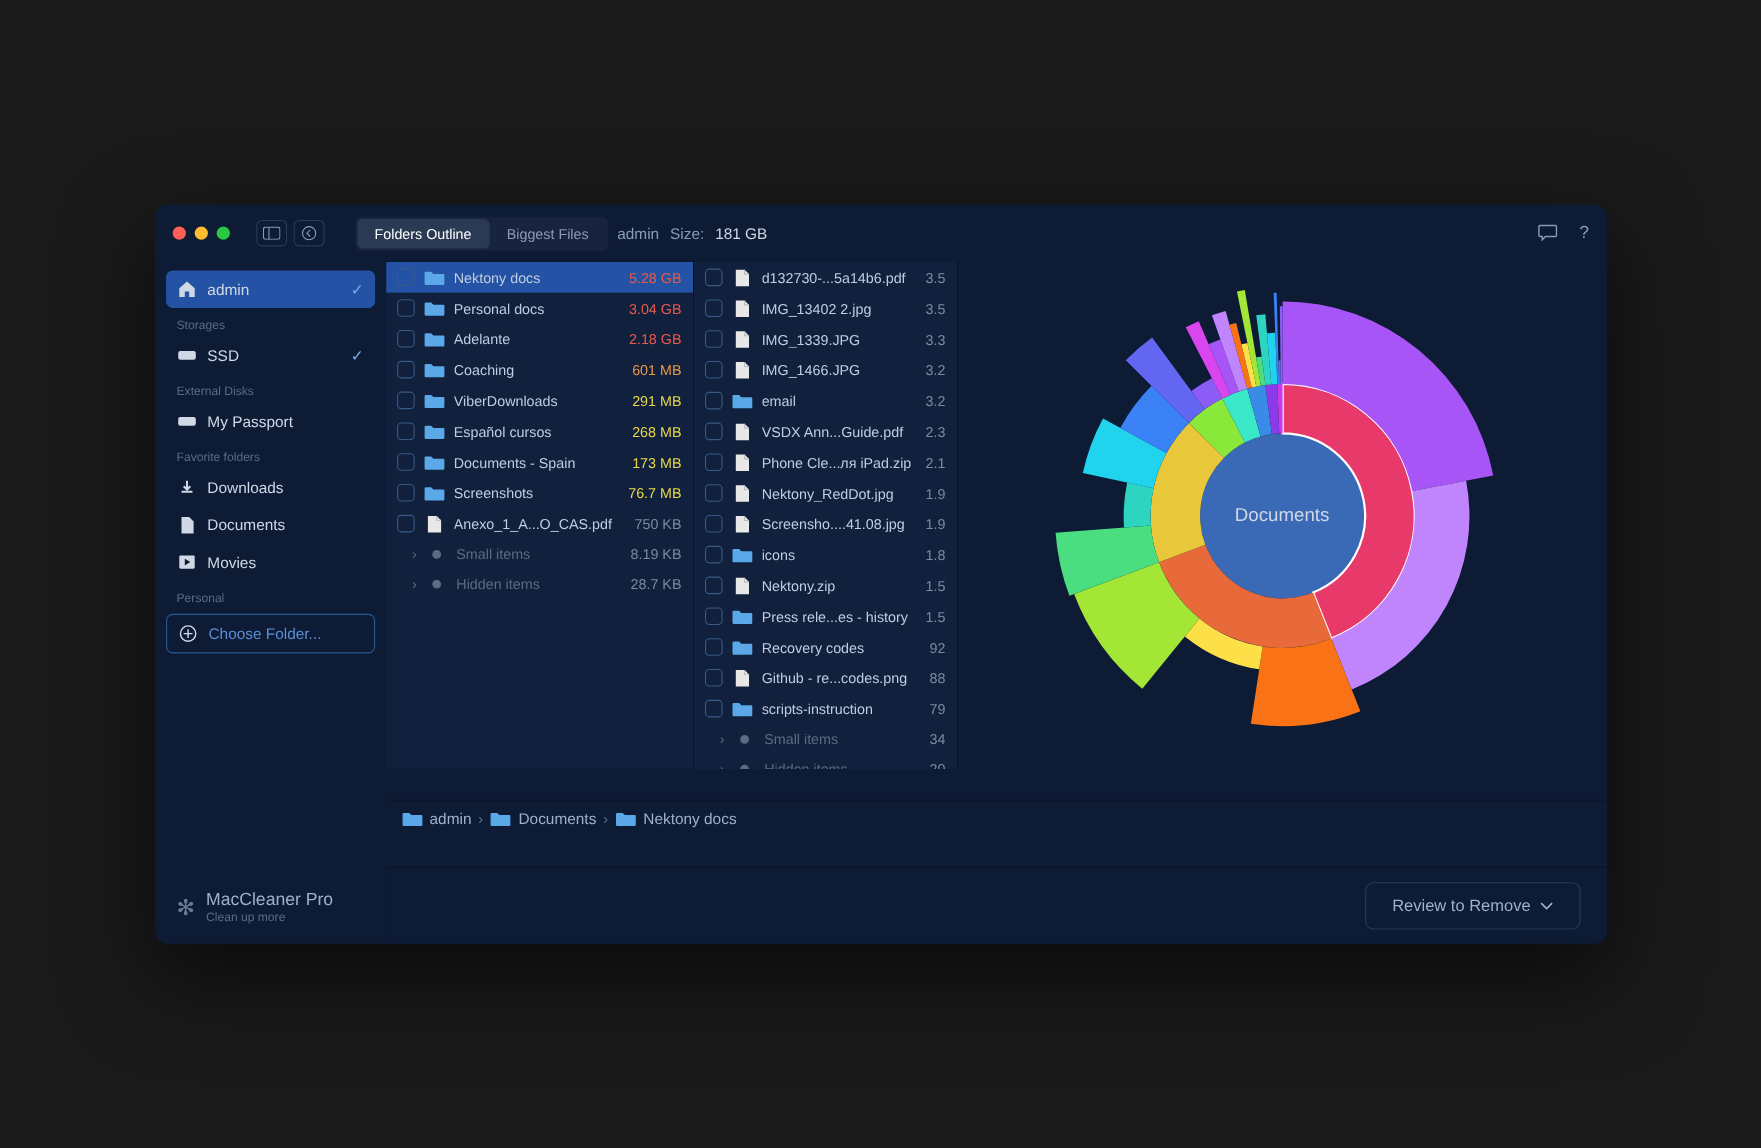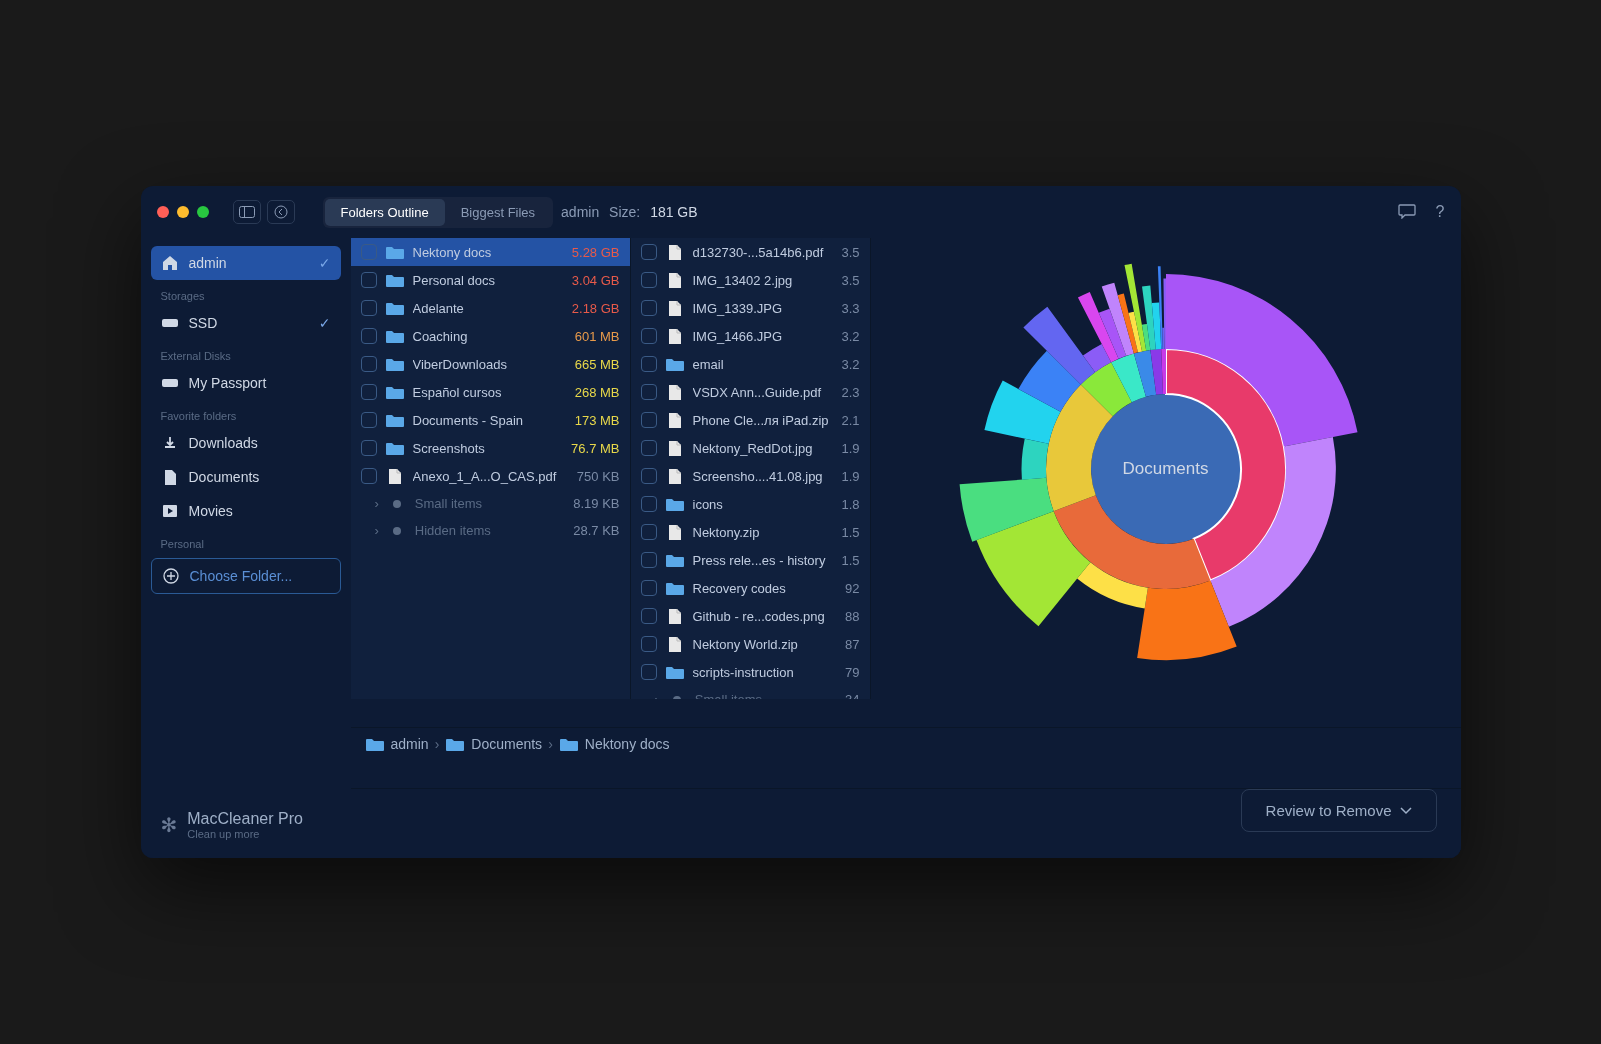--- a/index.html
+++ b/index.html
@@ -66,21 +66,21 @@
 
 .chart-area { flex: 1; display: flex; align-items: center; justify-content: center; position: relative; }
 .chart-center-label { position: absolute; font-size: 17px; color: #d0d8e5; }
 
 
 .breadcrumb { display: flex; align-items: center; gap: 6px; padding: 8px 14px; font-size: 14px; color: #9fb0c8; border-top: 1px solid #0a1628; }
 .bc-item { display: flex; align-items: center; gap: 6px; cursor: pointer; }
 .bc-sep { color: #5a6b85; }
 
 
-.bottom-bar { height: 70px; background: #0d1b35; display: flex; align-items: flex-start; justify-content: flex-end; padding: 0 24px; border-top: 1px solid #0a1628; }
+.bottom-bar { height: 70px; background: #0d1b35; display: flex; align-items: center; justify-content: flex-end; padding: 0 24px; border-top: 1px solid #0a1628; }
 .review-btn { padding: 12px 24px; border: 1px solid #2a3a55; border-radius: 8px; color: #9fb0c8; font-size: 15px; cursor: pointer; display: flex; align-items: center; gap: 8px; background: transparent; }
 
 svg { display: block; }
 </style>
 </head>
 <body>
 
 <div class="window">
 
   <div class="toolbar">
@@ -248,21 +248,21 @@
               <span class="fsize size-orange">601 MB</span>
             </div>
             <div class="row">
               <span class="cb"></span>
               <span class="ficon">
                 <svg class="folder-svg" viewBox="0 0 20 15">
                   <path d="M1 3 a1 1 0 0 1 1-1 h5 l2 2 h9 a1 1 0 0 1 1 1 v8 a1 1 0 0 1 -1 1 h-16 a1 1 0 0 1 -1 -1 z" fill="#5aa8e8"></path>
                 </svg>
               </span>
               <span class="fname">ViberDownloads</span>
-              <span class="fsize size-yellow">665 MB</span>
+              <span class="fsize size-yellow">291 MB</span>
             </div>
             <div class="row">
               <span class="cb"></span>
               <span class="ficon">
                 <svg class="folder-svg" viewBox="0 0 20 15">
                   <path d="M1 3 a1 1 0 0 1 1-1 h5 l2 2 h9 a1 1 0 0 1 1 1 v8 a1 1 0 0 1 -1 1 h-16 a1 1 0 0 1 -1 -1 z" fill="#5aa8e8"></path>
                 </svg>
               </span>
               <span class="fname">Español cursos</span>
               <span class="fsize size-yellow">268 MB</span>
@@ -455,31 +455,20 @@
             <div class="row">
               <span class="cb"></span>
               <span class="ficon">
                 <svg class="doc-svg" viewBox="0 0 14 17">
                   <path d="M1 1 H9 L13 5 V16 H1 Z" fill="#e8e8e8"></path>
                   <path d="M9 1 V5 H13" fill="none" stroke="#bbb"></path>
                 </svg>
               </span>
               <span class="fname">Github - re...codes.png</span>
               <span class="fsize size-gray">88</span>
-            </div>
-            <div class="row">
-              <span class="cb"></span>
-              <span class="ficon">
-                <svg class="doc-svg" viewBox="0 0 14 17">
-                  <path d="M1 1 H9 L13 5 V16 H1 Z" fill="#e8e8e8"></path>
-                  <path d="M9 1 V5 H13" fill="none" stroke="#bbb"></path>
-                </svg>
-              </span>
-              <span class="fname">Nektony World.zip</span>
-              <span class="fsize size-gray">87</span>
             </div>
             <div class="row">
               <span class="cb"></span>
               <span class="ficon">
                 <svg class="folder-svg" viewBox="0 0 20 15">
                   <path d="M1 3 a1 1 0 0 1 1-1 h5 l2 2 h9 a1 1 0 0 1 1 1 v8 a1 1 0 0 1 -1 1 h-16 a1 1 0 0 1 -1 -1 z" fill="#5aa8e8"></path>
                 </svg>
               </span>
               <span class="fname">scripts-instruction</span>
               <span class="fsize size-gray">79</span>

